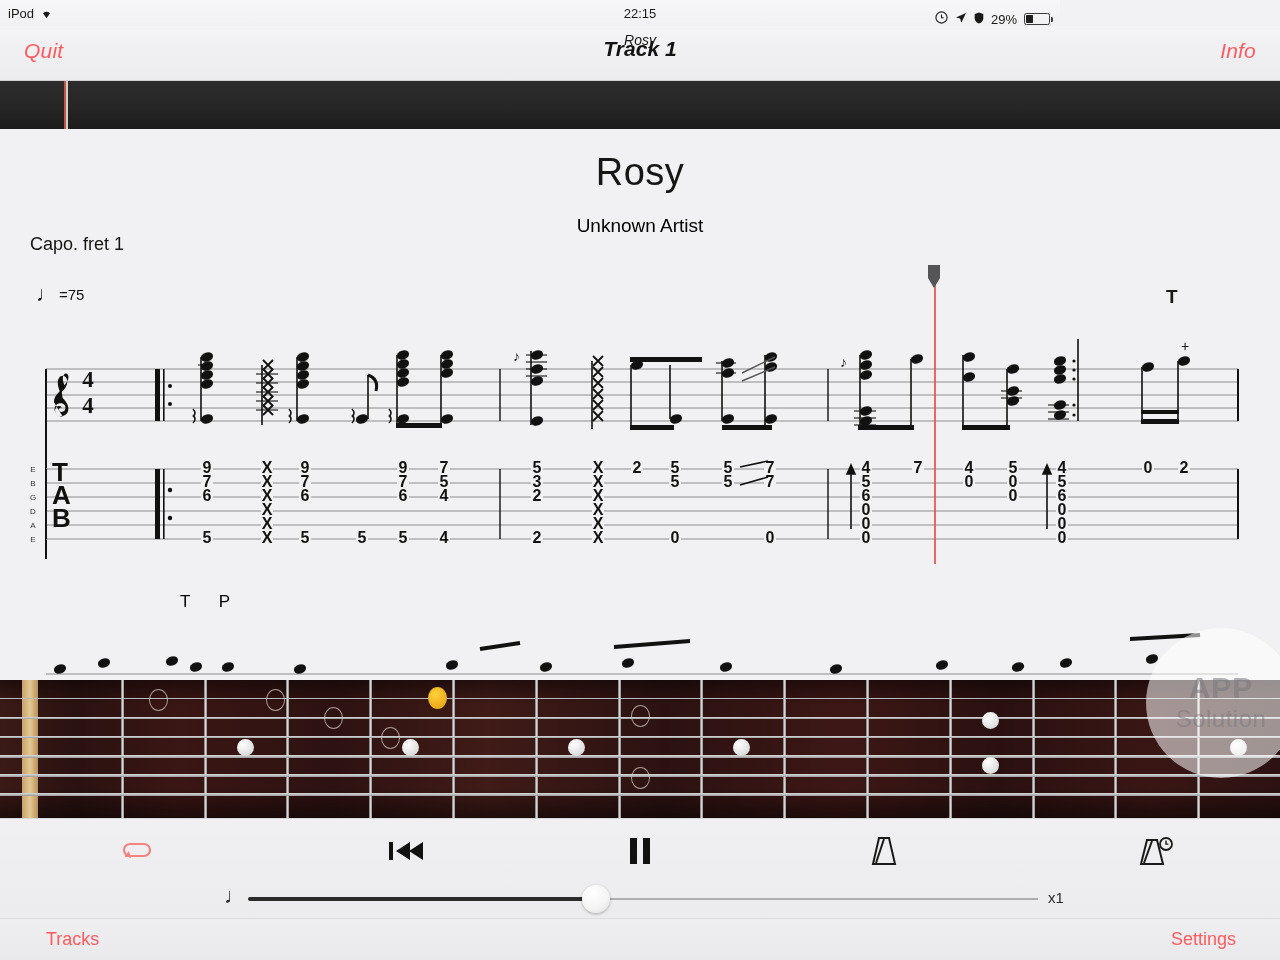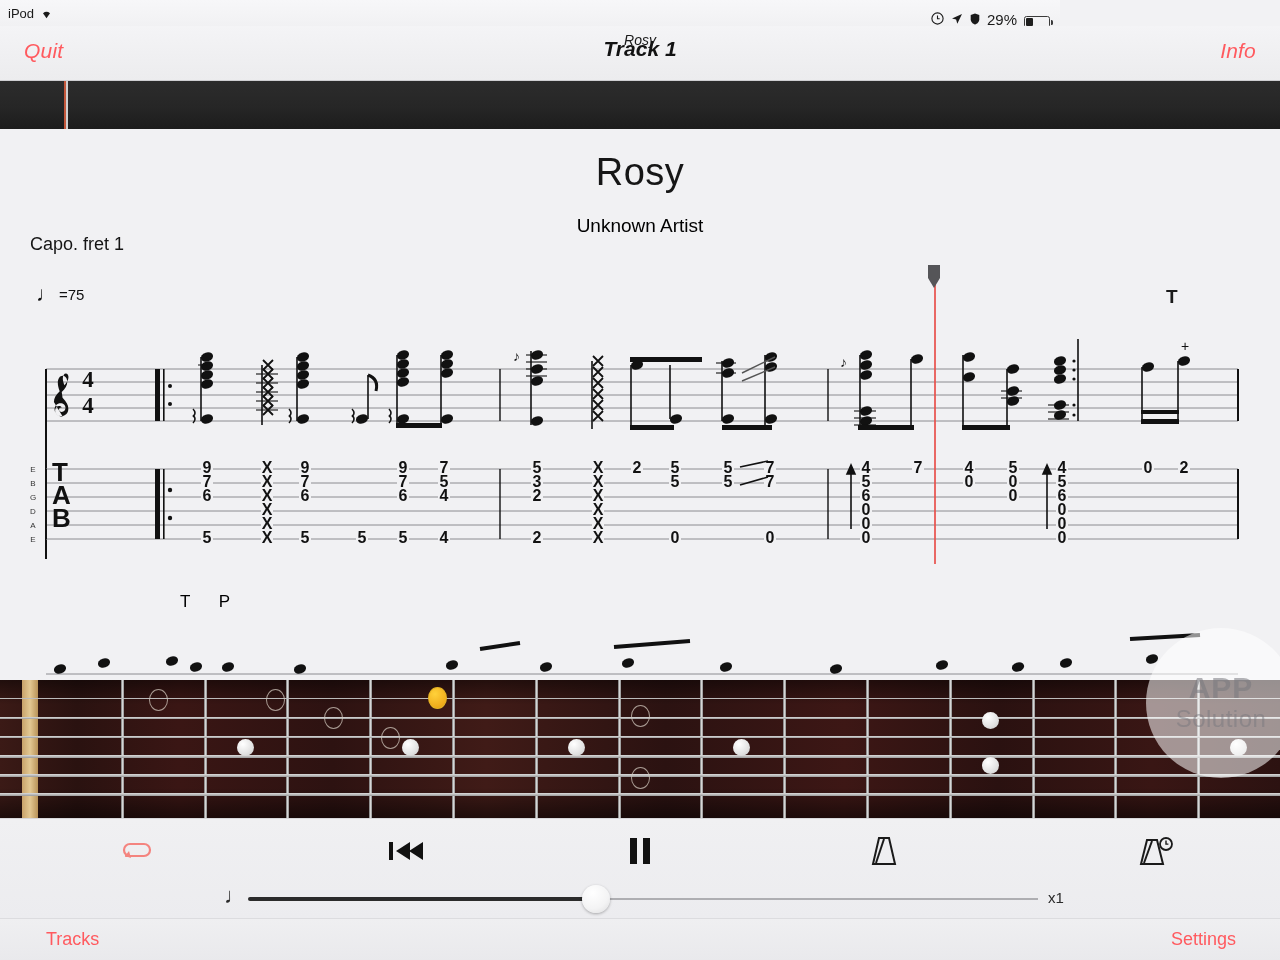--- a/index.html
+++ b/index.html
@@ -12,21 +12,21 @@
   #app{position:relative;width:1280px;height:960px;}
 
   
   .statusbar{
     position:absolute;left:0;top:0;width:1060px;height:26px;
     background:linear-gradient(#f7f7f9,#f1f1f3);
     display:flex;align-items:center;font-size:13px;color:#1a1a1a;
   }
   .sb-left{position:absolute;left:8px;display:flex;align-items:center;gap:6px;}
   .sb-center{position:absolute;left:0;width:1280px;text-align:center;font-size:13px;}
-  .sb-right{position:absolute;right:10px;display:flex;align-items:flex-end;gap:7px;font-size:15px;margin-top:12px;}
+  .sb-right{position:absolute;right:10px;display:flex;align-items:center;gap:7px;font-size:13px;margin-top:12px;}
   .wifi-icon{display:inline-block;width:13px;height:11px;position:relative;}
   .wifi-icon svg{display:block;}
   .battery{
     position:relative;width:26px;height:12px;border:1px solid #3a3a3a;border-radius:2.5px;
     box-sizing:border-box;
   }
   .battery::after{
     content:"";position:absolute;right:-4px;top:3px;width:2.5px;height:5px;
     background:#3a3a3a;border-radius:0 1.5px 1.5px 0;
   }
@@ -175,20 +175,23 @@
 <div id="app">
 
   <div class="statusbar">
     <div class="sb-left">
       <span>iPod</span>
       <span class="wifi-icon">
         <svg width="13" height="11" viewBox="0 0 13 11">
           <path d="M6.5 10.3 L3 5.2 A5.6 5.6 0 0 1 10 5.2 Z" fill="#1a1a1a"></path>
         </svg>
       </span>
+    </div>
+    <div class="sb-center">
+      <div>22:15</div>
     </div>
     <div class="sb-right">
       <span>
         <svg width="13" height="13" viewBox="0 0 13 13">
           <circle cx="6.5" cy="6.5" r="5.6" fill="none" stroke="#1a1a1a" stroke-width="1.1"></circle>
           <path d="M6.5 3.4 v3.3 h2.2" fill="none" stroke="#1a1a1a" stroke-width="1.1"></path>
         </svg>
       </span>
       <span>
         <svg width="12" height="12" viewBox="0 0 12 12">

